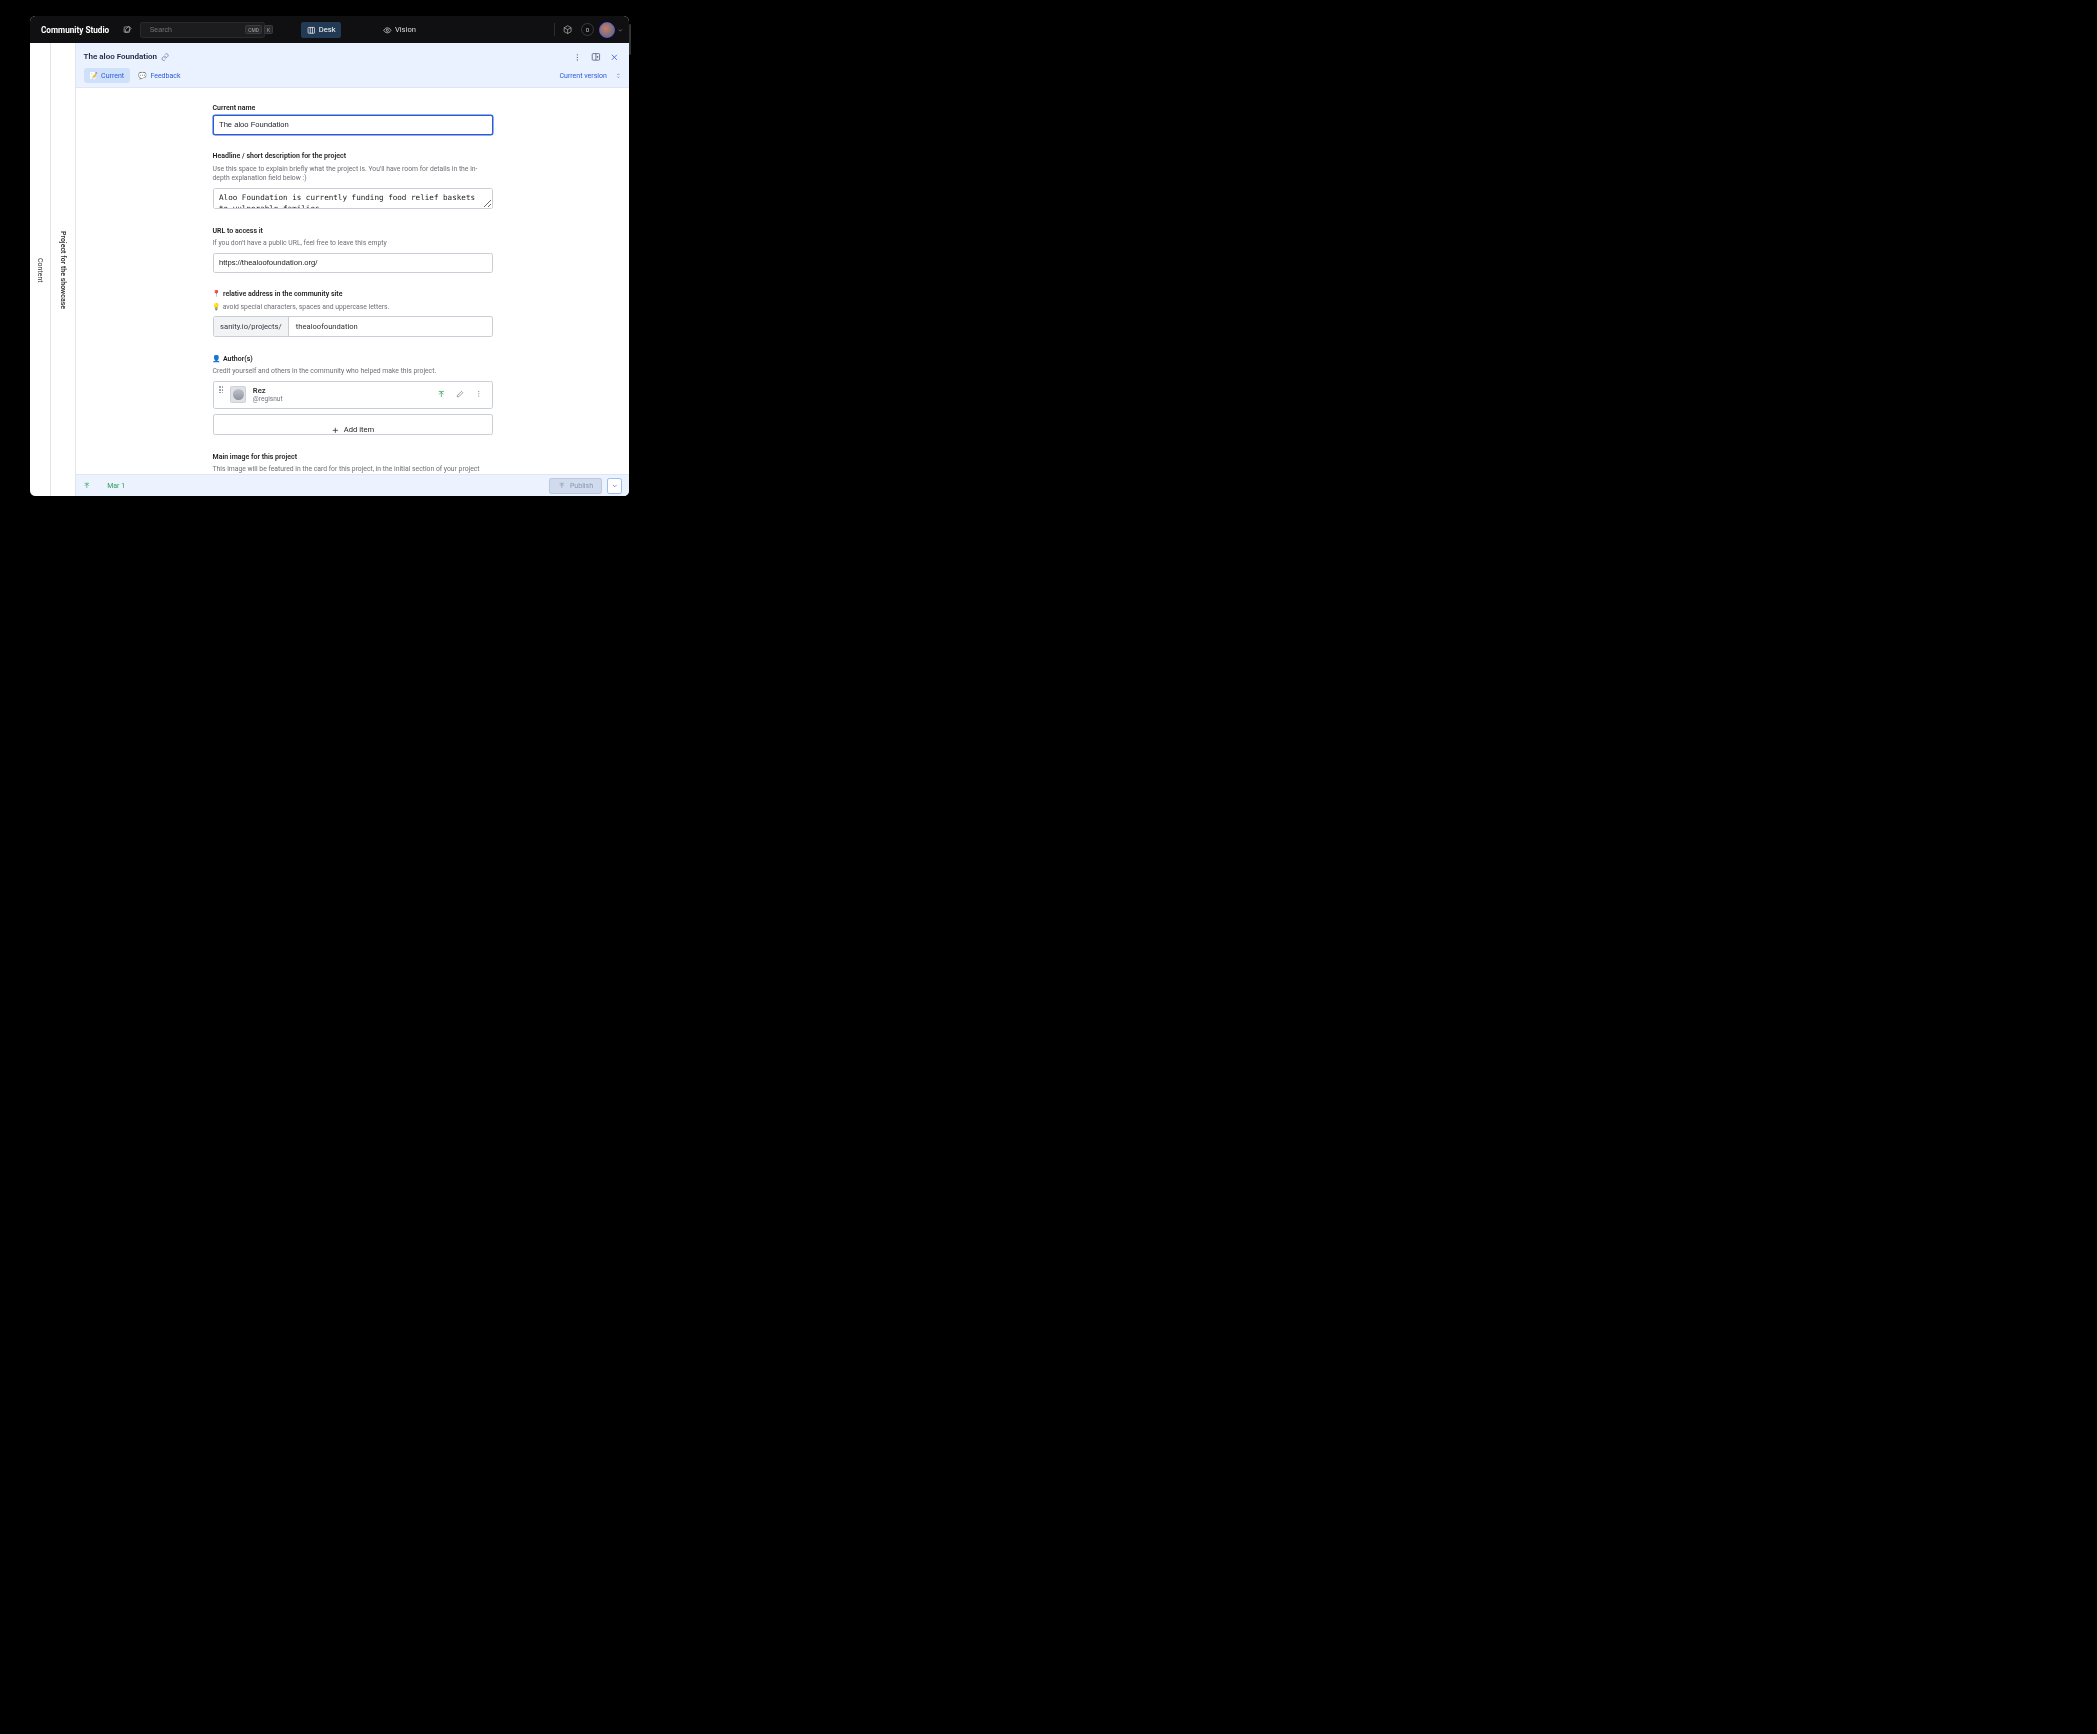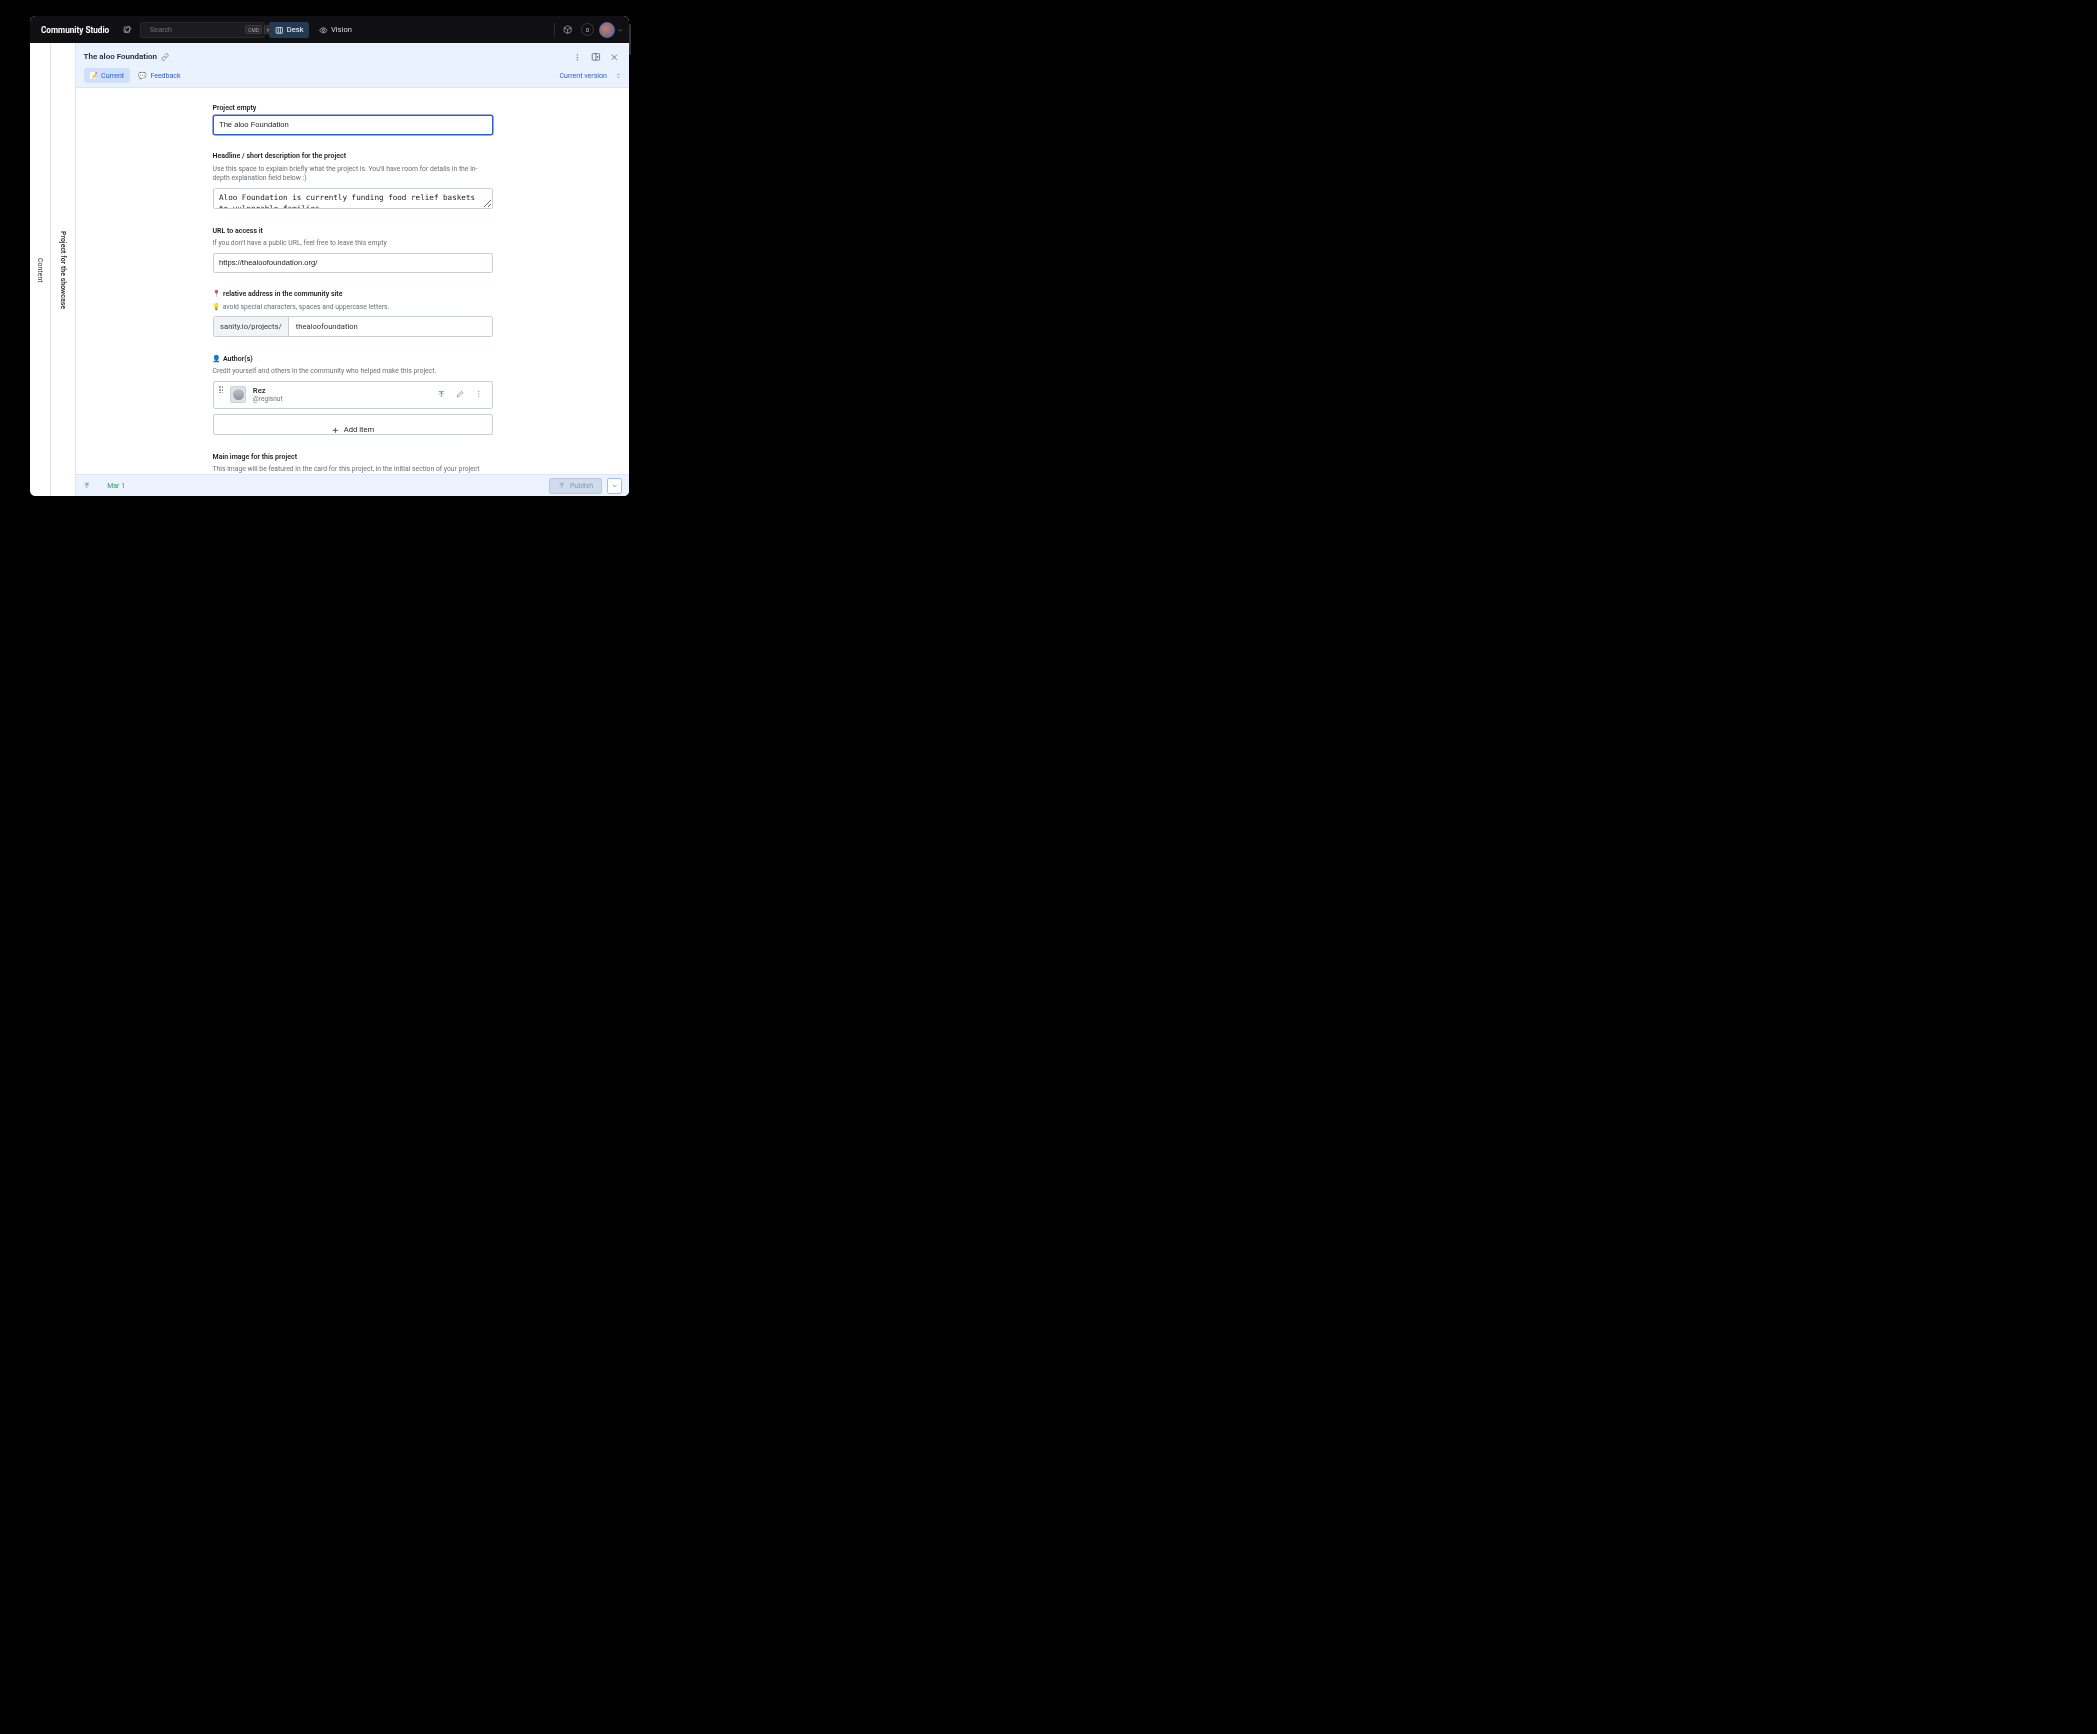--- a/index.html
+++ b/index.html
@@ -43,21 +43,21 @@
     display:flex; align-items:center;
     background:#1c1c1f; border:0.5px solid #2a2a2e;
     border-radius:2.2px; height:16.4px; width:125px;
     padding:0 4.4px; gap:4.4px; color:#9aa;
   }
   .search input { flex:1; background:none; border:none; color:#ccc; outline:none; font-size:7px;}
   .kbd { display:flex; gap:1.6px; }
   .kbd span { font-size:4.9px; background:#2a2a2e; border:0.5px solid #3a3a3e; border-radius:1.6px; padding:0.5px 2.2px; color:#aaa;}
   .toolpill {
     display:flex; align-items:center; gap:3.3px; height:16.4px; padding:0 5.5px;
-    border-radius:2.2px; color:#ddd; font-size:7.6px;
+    border-radius:2.2px; color:#ddd; font-size:7.6px;margin-left:32px;
   }
   .toolpill.active { background:#233a55; color:#fff; }
   .toprow-right { margin-left:auto; display:flex; align-items:center; gap:5.5px; }
   .divider { width:0.5px; height:13px; background:#2c2c30; }
   .iconbtn {
     width:15.3px; height:15.3px; border-radius:50%;
     display:flex; align-items:center; justify-content:center; color:#ccc;
     border:0.5px solid transparent;
   }
   .countbadge {
@@ -280,21 +280,21 @@
                 <path d="M8 9l4-4 4 4M8 15l4 4 4-4"></path>
               </svg>
           </div>
         </div>
       </div>
 
       <div class="scroll">
         <div class="form">
 
           <div class="group">
-            <div class="field-label">Project empty</div>
+            <div class="field-label">Current name</div>
             <input class="textfield focus" value="The aloo Foundation" style="">
           </div>
 
           <div class="group">
             <div class="field-label">Headline / short description for the project</div>
             <div class="field-help">Use this space to explain briefly what the project is. You'll have room for details in the in-depth explanation field below :)</div>
             <textarea class="textfield" style="">Aloo Foundation is currently funding food relief baskets to vulnerable families</textarea>
           </div>
 
           <div class="group">

